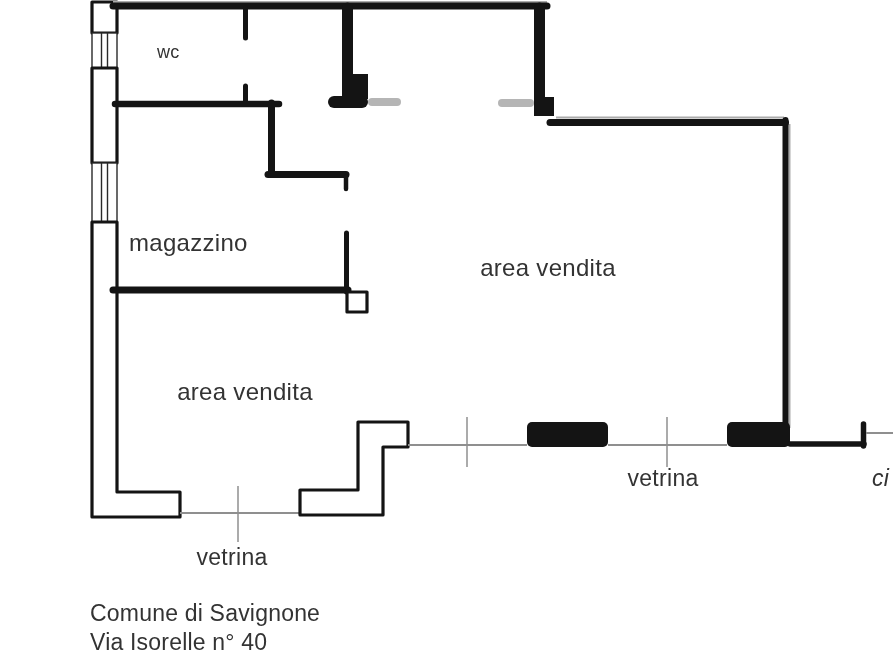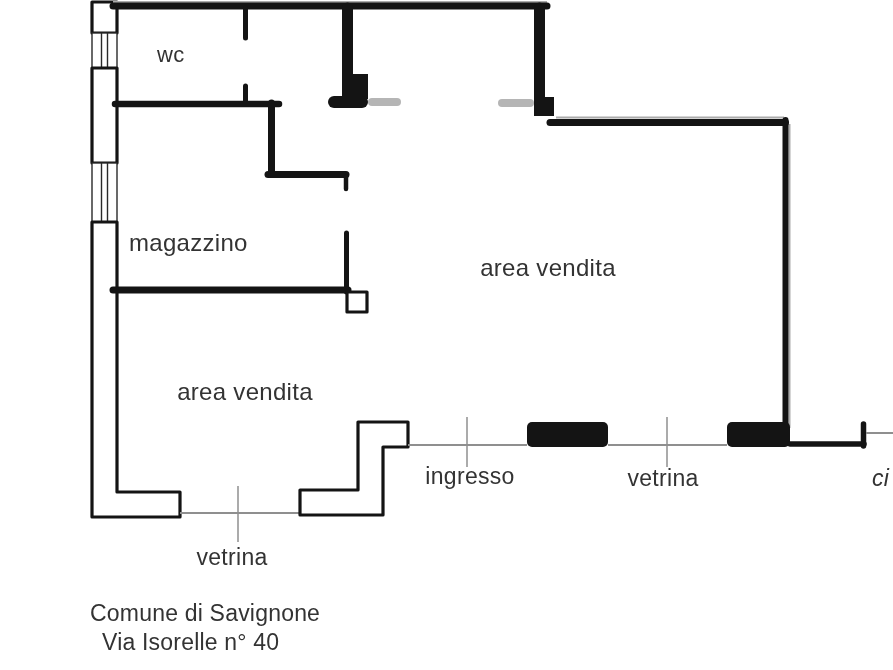--- a/index.html
+++ b/index.html
@@ -24,21 +24,21 @@
   .opening   { fill: var(--opening-marker, #b5b5b5); stroke: none; }
 
   
   .label {
     position: absolute;
     color: var(--text, #333);
     white-space: nowrap;
     letter-spacing: 0.3px;
   }
   .centered { transform: translateX(-50%); }
-  .fs22 { font-size: 22px; }
+  .fs22 { font-size: 18px; }
   .fs23 { font-size: 23px; }
   .fs24 { font-size: 24px; }
 </style>
 </head>
 <body>
 
 <div class="stage">
 
   <svg class="plan-svg" width="893" height="670" viewBox="0 0 893 670">
 
@@ -126,25 +126,24 @@
   </svg>
 
   <div class="label fs22" style="left:157px; top:42px;">wc</div>
 
   <div class="label fs24" style="left:129px; top:229px;">magazzino</div>
 
   <div class="label fs24 centered" style="left:548px; top:254px;">area vendita</div>
 
   <div class="label fs24 centered" style="left:245px; top:378px;">area vendita</div>
 
-  <div class="label fs23 centered" style="left:470px; top:463px;">ingresso</div>
 
   <div class="label fs23 centered" style="left:663px; top:465px;">vetrina</div>
 
   <div class="label fs23 centered" style="left:232px; top:544px;">vetrina</div>
 
   <div class="label fs23" style="left:872px; top:465px;font-style:italic;">ci</div>
 
   <div class="label fs23" style="left:90px; top:600px; letter-spacing:0.2px;">Comune di Savignone</div>
 
-  <div class="label fs23" style="left:102px; top:629px; letter-spacing:0.2px;text-align:right;">Via Isorelle n° 40</div>
+  <div class="label fs23" style="left:90px; top:629px; letter-spacing:0.2px;text-align:right;">Via Isorelle n° 40</div>
 
 </div>
 
 </body></html>

